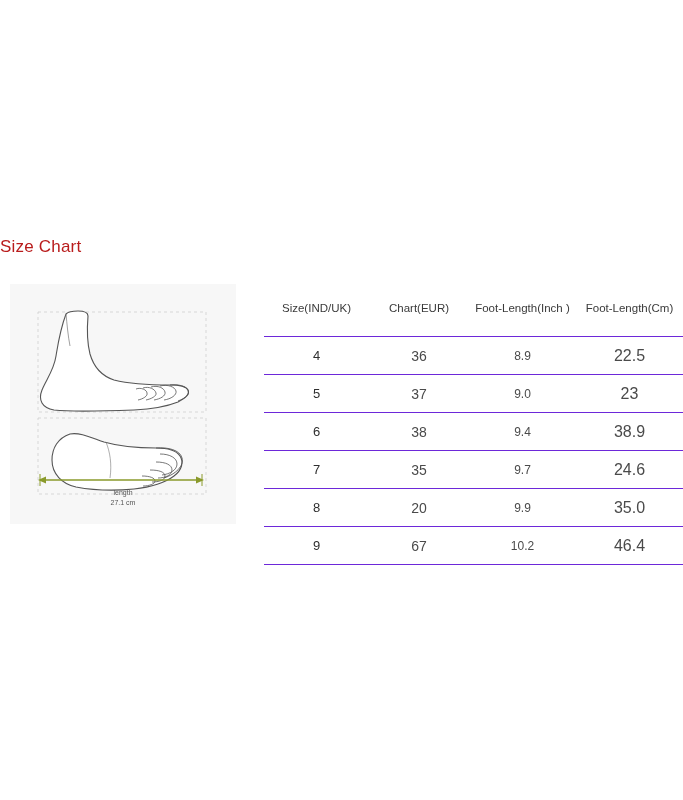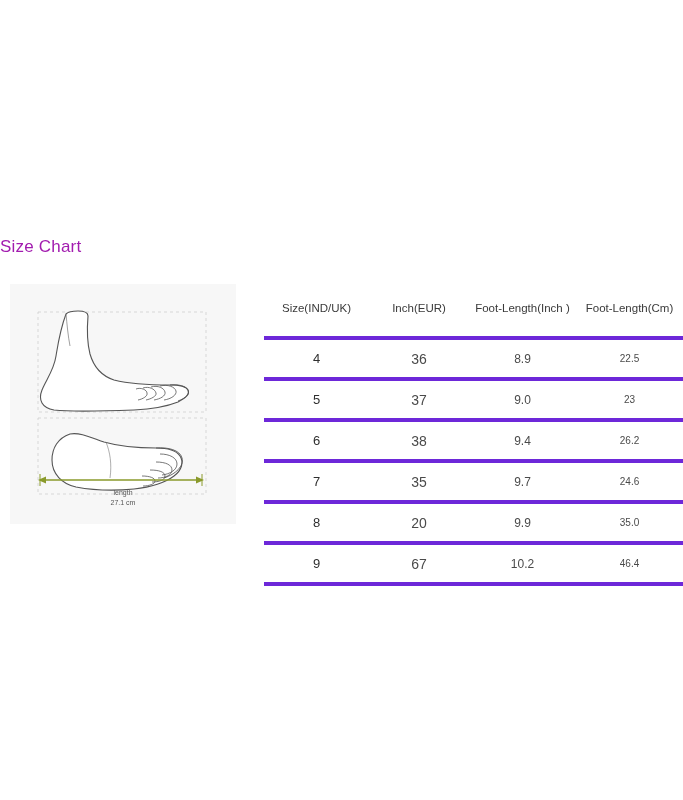--- a/index.html
+++ b/index.html
@@ -14,21 +14,21 @@
     font-family: "Liberation Sans", sans-serif;
     color: #333333;
     overflow: hidden;
   }
 
   #page-title {
     position: absolute;
     left: 0px;
     top: 237px;
     font-size: 17px;
-    color: #a21caf;
+    color: #b91c1c;
     letter-spacing: 0.2px;
   }
 
   #content-area {
     position: absolute;
     left: 0px;
     top: 280px;
     width: 683px;
     height: 290px;
   }
@@ -60,21 +60,21 @@
   #size-table {
     position: absolute;
     left: 264px;
     top: 0px;
     width: 419px;
     border-collapse: collapse;
     table-layout: fixed;
   }
   #size-table th,
   #size-table td {
-    border-bottom: 4px solid #6d28d9;
+    border-bottom: 1px solid #6d28d9;
     font-weight: normal;
     padding: 0;
     vertical-align: middle;
   }
   #size-table thead th {
     height: 56px;
     font-size: 11.5px;
     color: #3a3a3a;
     text-align: center;
     line-height: 1.45;
@@ -84,21 +84,21 @@
     height: 37px;
     text-align: center;
     color: #4a4a4a;
   }
   #size-table tbody td.col-0 {
     font-size: 13px;
     color: #2f2f2f;
   }
   #size-table tbody td.col-1 { font-size: 14px; }
   #size-table tbody td.col-2 { font-size: 12px; }
-  #size-table tbody td.col-3 { font-size: 10px; }
+  #size-table tbody td.col-3 { font-size: 16px; }
 
   #size-table colgroup col.c0 { width: 105px; }
   #size-table colgroup col.c1 { width: 100px; }
   #size-table colgroup col.c2 { width: 107px; }
   #size-table colgroup col.c3 { width: 107px; }
 </style>
 </head>
 <body>
 
 <div id="page-title">Size Chart</div>
@@ -151,21 +151,21 @@
   <table id="size-table">
     <colgroup>
       <col class="c0">
         <col class="c1">
         <col class="c2">
         <col class="c3">
     </colgroup>
     <thead>
       <tr>
         <th>Size(IND/UK)</th>
-        <th>Inch(EUR)</th>
+        <th>Chart(EUR)</th>
         <th>Foot-Length(Inch )</th>
         <th>Foot-Length(Cm)</th>
       </tr>
     </thead>
     <tbody>
       <tr>
         <td class="col-0">4</td>
         <td class="col-1">36</td>
         <td class="col-2">8.9</td>
         <td class="col-3">22.5</td>
@@ -173,21 +173,21 @@
       <tr>
         <td class="col-0">5</td>
         <td class="col-1">37</td>
         <td class="col-2">9.0</td>
         <td class="col-3">23</td>
       </tr>
       <tr>
         <td class="col-0">6</td>
         <td class="col-1">38</td>
         <td class="col-2">9.4</td>
-        <td class="col-3">26.2</td>
+        <td class="col-3">38.9</td>
       </tr>
       <tr>
         <td class="col-0">7</td>
         <td class="col-1">35</td>
         <td class="col-2">9.7</td>
         <td class="col-3">24.6</td>
       </tr>
       <tr>
         <td class="col-0">8</td>
         <td class="col-1">20</td>

